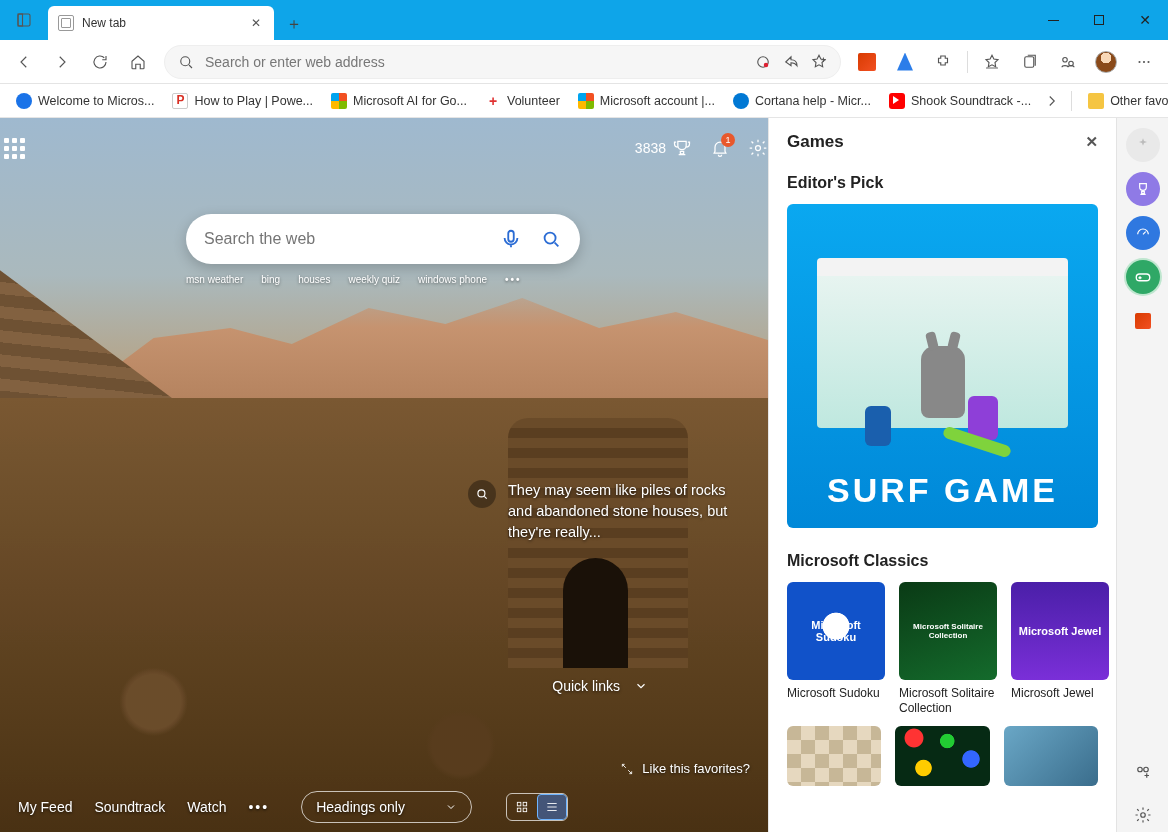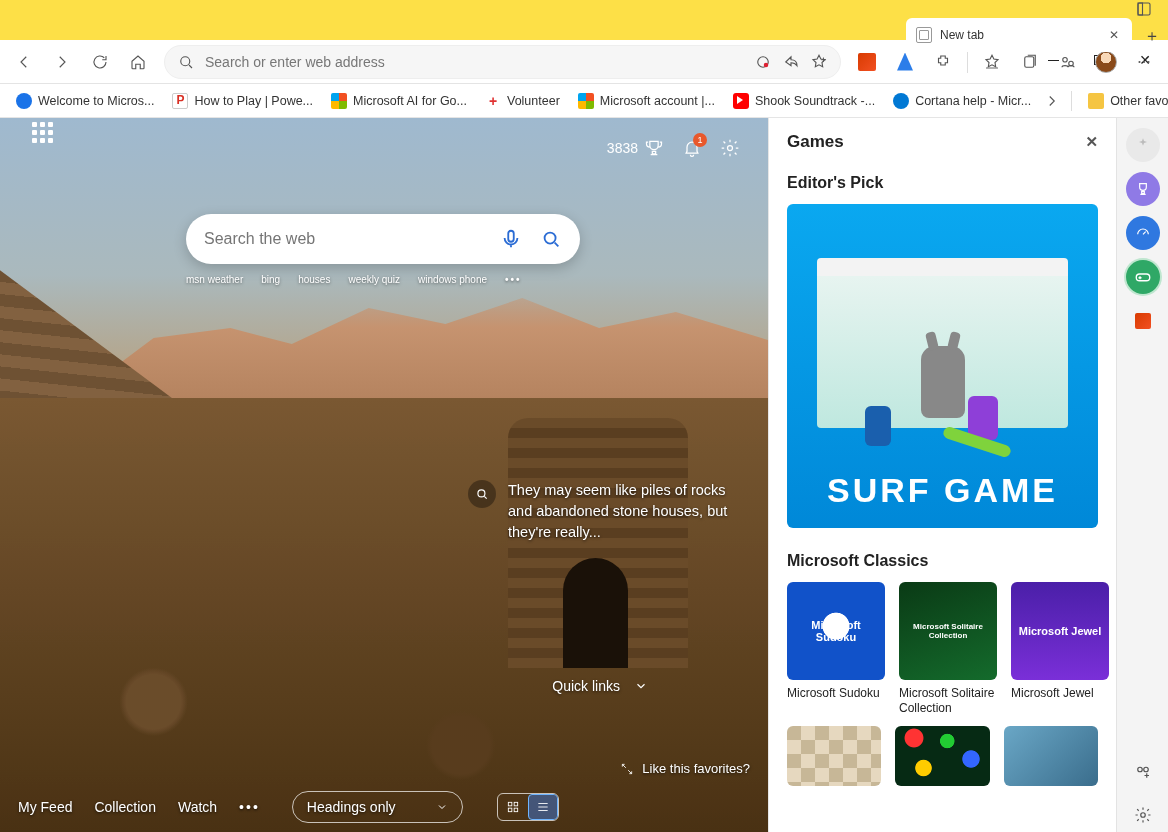--- a/index.html
+++ b/index.html
@@ -1,19 +1,19 @@
 <!DOCTYPE html>
 <html><head>
 <meta charset="utf-8">
 <style>
 * { box-sizing: border-box; margin: 0; padding: 0; font-family: "Segoe UI", Arial, sans-serif; }
 body { width: 1168px; height: 832px; background: #cdcdcd; overflow: hidden; position: relative; }
 
 
-.titlebar { height: 40px; background: #fde047; display: flex; align-items: flex-end; flex-direction: column; }
+.titlebar { height: 40px; background: #0ea5e9; display: flex; align-items: flex-end; }
 .tab-manager { width: 48px; height: 40px; display:flex; align-items:center; justify-content:center; }
 .tabs { display:flex; align-items:flex-end; height:40px;}
 .tab { height: 34px; background:#fff; border-radius:6px 6px 0 0; display:flex; align-items:center; padding:0 10px; width: 226px; font-size:12px; color:#333; position:relative;}
 .tab .fav { width:16px;height:16px; border:1px solid #999; border-radius:2px; margin-right:8px; position:relative;}
 .tab .fav::after{content:"";position:absolute;left:2px;top:2px;width:8px;height:8px;border:1px solid #999;border-radius:1px;}
 .tab .close { margin-left:auto; width:16px; height:16px; display:flex;align-items:center;justify-content:center; font-size:12px; color:#555;}
 .newtab { width:32px;height:32px;display:flex;align-items:center;justify-content:center;color:#444;font-size:16px;margin-left:4px;}
 .title-spacer{flex:1;}
 .win-controls{display:flex;height:40px;}
 .win-btn{width:46px;display:flex;align-items:center;justify-content:center;color:#222;}
@@ -45,21 +45,21 @@
 .mountains{position:absolute;left:0;right:0;top:150px;height:200px;background:linear-gradient(180deg,rgba(200,140,100,0) 0,#c8906a 30%,#a2714f 100%);clip-path:polygon(0 60%,5% 50%,12% 58%,20% 35%,30% 30%,38% 38%,48% 20%,58% 28%,68% 15%,78% 30%,88% 22%,100% 36%,100% 100%,0 100%);opacity:.9;}
 .rocks{position:absolute;left:0;right:0;bottom:0;top:280px;background:
  radial-gradient(circle at 20% 70%,#6b4e2e 4%,transparent 5%),
  radial-gradient(circle at 60% 80%,#5a3f22 5%,transparent 6%),
  linear-gradient(180deg,#7a5a36 0,#4c3518 100%);
  filter:contrast(1.05);}
 .tower{position:absolute;right:80px;top:300px;width:180px;height:250px;background:repeating-linear-gradient(0deg,#6a4b29 0 10px,#5a3e20 10px 20px);border-radius:20px 20px 0 0;}
 .tower::after{content:"";position:absolute;left:55px;bottom:0;width:65px;height:110px;background:#1a1108;border-radius:40px 40px 0 0;}
 .wall{position:absolute;left:-30px;top:130px;width:280px;height:260px;background:repeating-linear-gradient(6deg,#826140 0 12px,#6e5133 12px 24px);clip-path:polygon(0 0,100% 80%,100% 100%,0 100%);}
 
-.ntp-top{position:absolute;top:0;left:0;right:0;height:60px;display:flex;padding:0 28px;color:#fff;}
+.ntp-top{position:absolute;top:0;left:0;right:0;height:60px;display:flex;align-items:center;padding:0 0;color:#fff;}
 .apps-grid{width:28px;height:28px;display:grid;grid-template-columns:repeat(3,5px);grid-template-rows:repeat(3,5px);gap:3px;align-content:center;justify-content:center;}
 .apps-grid span{background:#fff;border-radius:1px;}
 .ntp-top .right{margin-left:auto;display:flex;align-items:center;gap:18px;font-size:14px;}
 .pts{display:flex;align-items:center;gap:6px;}
 .bell{position:relative;width:20px;height:20px;}
 .bell svg{width:20px;height:20px;stroke:#fff;fill:none;}
 .badge{position:absolute;top:-5px;right:-5px;width:14px;height:14px;background:#e8582c;border-radius:50%;color:#fff;font-size:9px;display:flex;align-items:center;justify-content:center;}
 .gear{width:20px;height:20px;}
 .gear svg{width:20px;height:20px;stroke:#fff;fill:none;}
 
@@ -264,28 +264,28 @@
       <div class="bm-ico" style="background:#fff;display:flex;align-items:center;justify-content:center">
         <span style="color:#e03131;font-size:14px;font-weight:bold">+</span>
       </div>
       <span>Volunteer</span>
     </div>
   <div class="bm">
       <div class="bm-ico" style="background:conic-gradient(#f25022 0 25%,#7fba00 0 50%,#ffb900 0 75%,#00a4ef 0)"></div>
       <span>Microsoft account |...</span>
     </div>
   <div class="bm">
+      <div class="bm-ico" style="background:#0078d4;border-radius:50%"></div>
+      <span>Cortana help - Micr...</span>
+    </div>
+  <div class="bm">
       <div class="bm-ico" style="background:#ff0000;border-radius:3px;position:relative">
         <span style="position:absolute;left:4px;top:3px;border-left:6px solid #fff;border-top:4px solid transparent;border-bottom:4px solid transparent"></span>
       </div>
       <span>Shook Soundtrack -...</span>
-    </div>
-  <div class="bm">
-      <div class="bm-ico" style="background:#0078d4;border-radius:50%"></div>
-      <span>Cortana help - Micr...</span>
     </div>
   <div class="chev">
     <span>
         <svg class="icon-svg" viewBox="0 0 24 24">
           <path d="M9 6l6 6-6 6"></path>
         </svg>
       </span>
     <span style="width:1px;height:20px;background:#ddd"></span>
     <div class="bm">
         <div class="bm-ico" style="background:#f5c542;border-radius:2px"></div>
@@ -380,21 +380,21 @@
 
     <div class="likebg">
       <svg width="14" height="14" viewBox="0 0 24 24" fill="none" stroke="#fff" stroke-width="1.5">
           <path d="M8 4H4v4M4 4l6 6M16 20h4v-4M20 20l-6-6"></path>
         </svg>
       <span>Like this favorites?</span>
     </div>
 
     <div class="feedbar">
       <span class="active">My Feed</span>
-      <span>Collection</span>
+      <span>Soundtrack</span>
       <span>Watch</span>
       <span style="letter-spacing:2px">•••</span>
       <div class="dd">
         <span>Headings only</span>
         <svg width="12" height="12" viewBox="0 0 24 24" fill="none" stroke="#fff" stroke-width="2">
             <path d="M6 9l6 6 6-6"></path>
           </svg>
       </div>
       <div class="view-toggle">
         <div class="vt">

